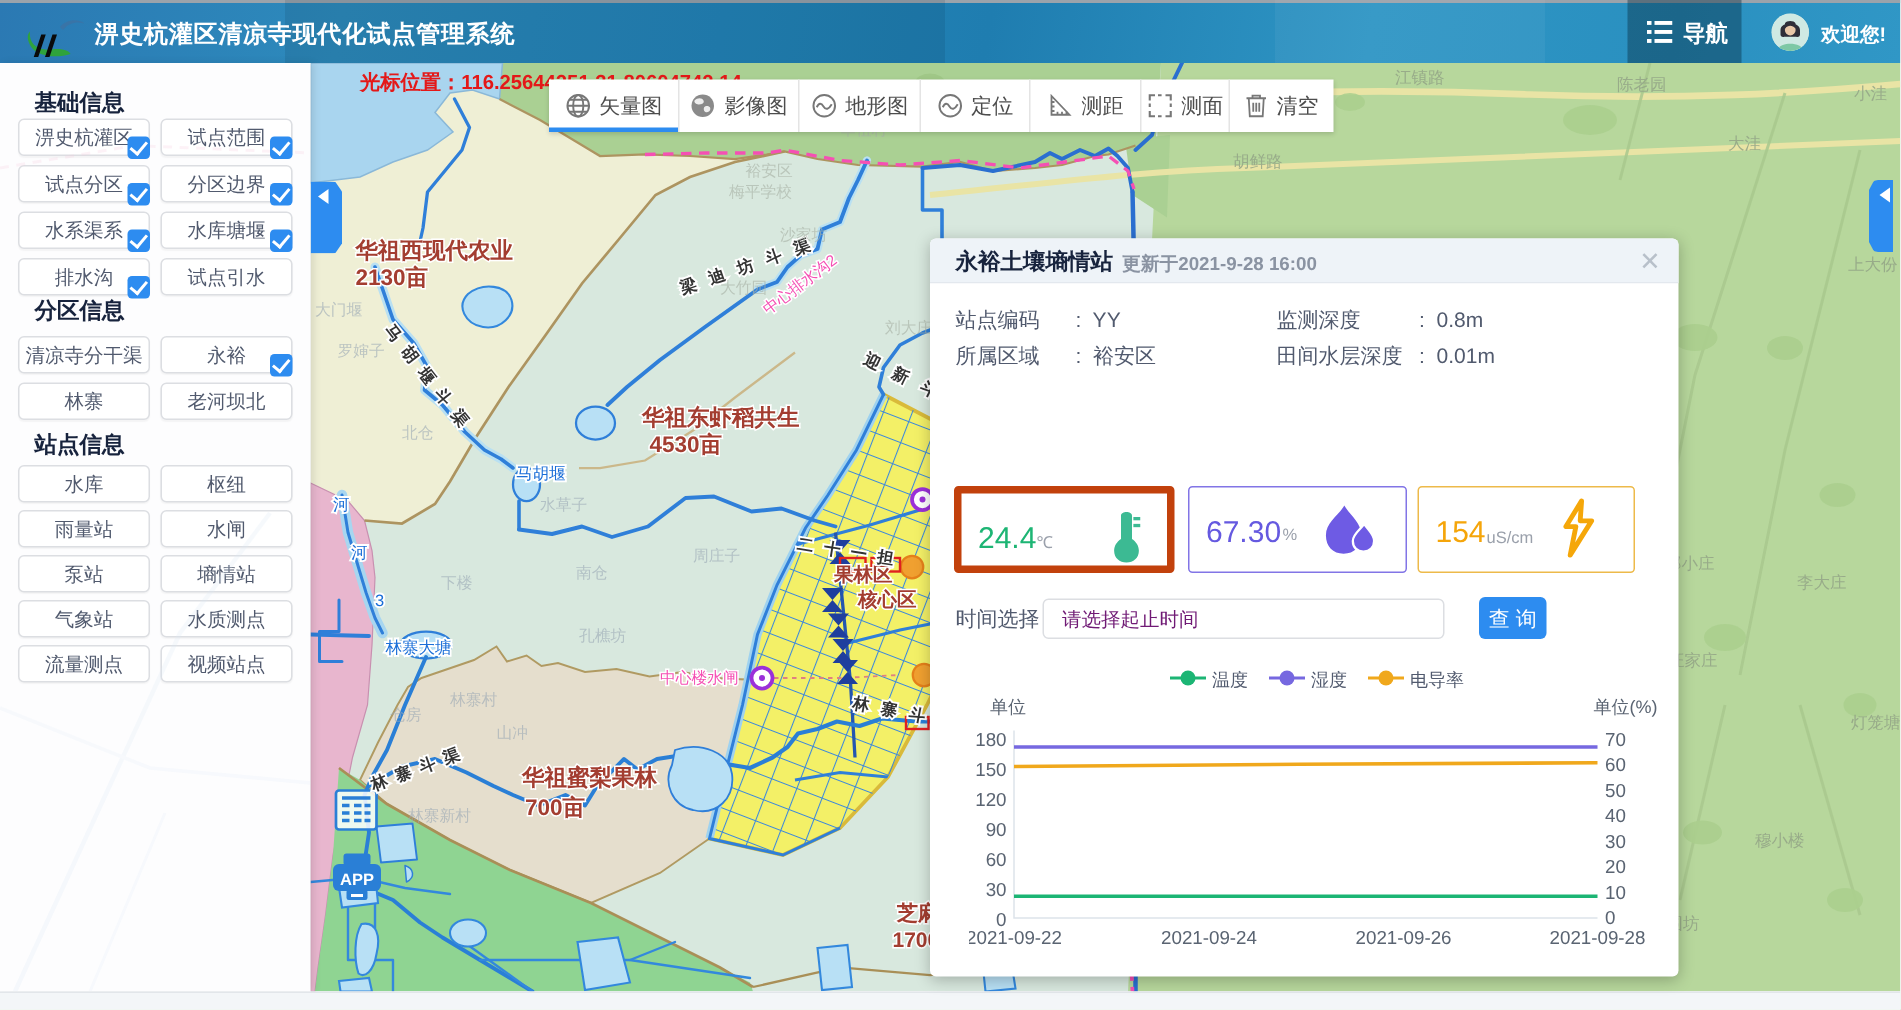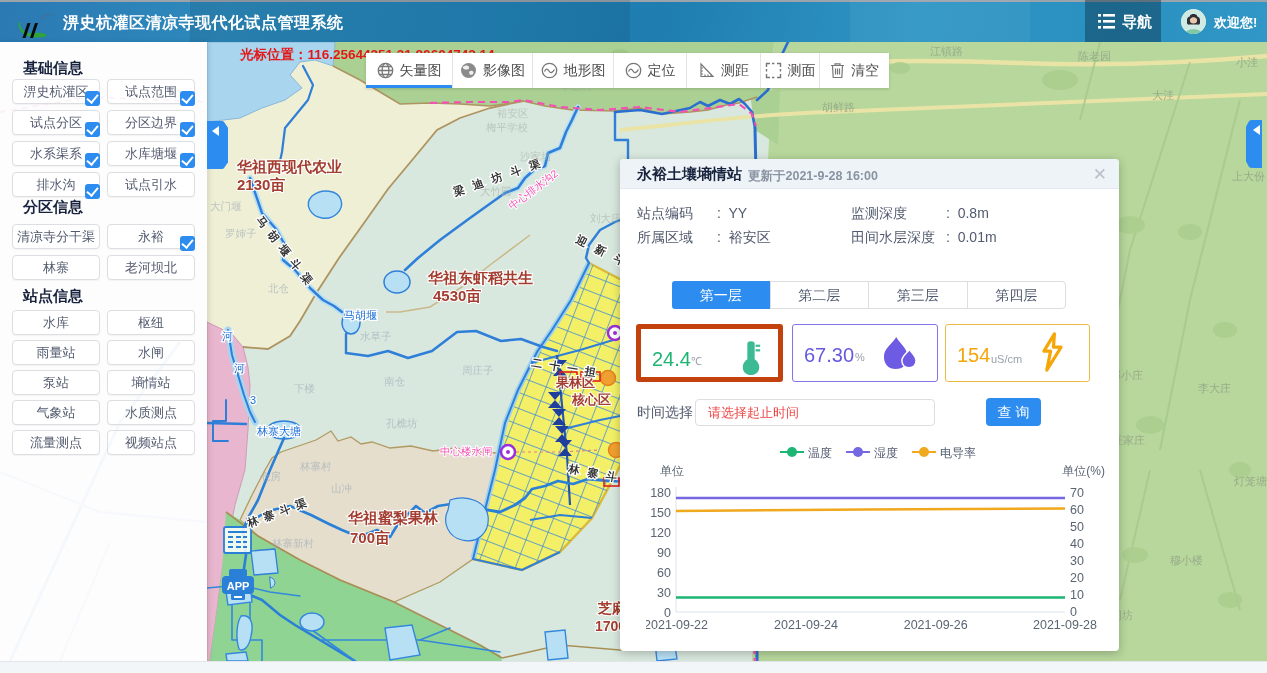--- a/index.html
+++ b/index.html
@@ -60,23 +60,23 @@
 .irow { position:absolute; }
 .tabs { position:absolute; left:52px; top:122px; width:394px; height:28px; border:1px solid #dcdee2; border-radius:4px; display:flex; }
 .tab { flex:1; text-align:center; line-height:26px; font-size:14px; color:#515a6e; border-right:1px solid #dcdee2; }
 .tab:last-child { border-right:none; }
 .tab.on { background:#2d8cf0; color:#fff; border-radius:3px 0 0 3px; margin:-1px 0 -1px -1px; line-height:28px; }
 .card { position:absolute; top:165px; height:58px; border-radius:3px; }
 .card .big { position:absolute; left:11px; top:19px; font-size:20px; }
 .card .unit { position:absolute; font-size:11px; color:#9aa0ab; }
 .card svg { position:absolute; }
 #tsel { position:absolute; left:17px; top:245px; font-size:14px; }
-#tinput { position:absolute; left:75px; top:240px; width:240px; height:27px; border:1px solid #dcdee2; border-radius:4px;
-  font-size:13px; color:#ef4444; line-height:25px; padding-left:12px; }
-#qbtn { position:absolute; left:366px; top:239px; width:55px; height:28px; background:#2d8cf0; border-radius:4px;
+#tinput { position:absolute; left:75px; top:240px; width:268px; height:27px; border:1px solid #dcdee2; border-radius:4px;
+  font-size:13px; color:#701a75; line-height:25px; padding-left:12px; }
+#qbtn { position:absolute; left:366px; top:239px; width:45px; height:28px; background:#2d8cf0; border-radius:4px;
   color:#fff; text-align:center; line-height:28px; font-size:14px; }
 </style>
 </head>
 <body>
 <div id="stage">
 
   <svg id="map" width="1060" height="619" viewBox="207 42 1060 619" style="position:absolute;left:207px;top:42px;">
     <rect x="207" y="42" width="1060" height="619" fill="#d8e8de"></rect>
     <path d="M774,42 L1267,42 L1267,661 L752,661 L755,600 C757,480 761,300 768,160 L774,42 Z" fill="#b7d79c"></path>
     <path d="M333,42 L774,42 L770,100 L757,97 L739,103 L730,104 L708,110 L690,112 L662,114 L640,108 L615,111 L572,110 L545,106 L523,101 L511,103 L490,106 L460,104 L430,103 L400,104 L385,95 L360,80 L333,66 Z" fill="#aad093"></path>
@@ -434,26 +434,20 @@
         <div class="pclose">✕</div>
       </div>
     <div class="irow" style="left:17px;top:46px">站点编码</div>
     <div class="irow" style="left:97px;top:46px">:&nbsp; YY</div>
     <div class="irow" style="left:231px;top:46px">监测深度</div>
     <div class="irow" style="left:326px;top:46px">:&nbsp; 0.8m</div>
     <div class="irow" style="left:17px;top:70px">所属区域</div>
     <div class="irow" style="left:97px;top:70px">:&nbsp; 裕安区</div>
     <div class="irow" style="left:231px;top:70px">田间水层深度</div>
     <div class="irow" style="left:326px;top:70px">:&nbsp; 0.01m</div>
-    <div class="tabs">
-        <div class="tab on">第一层</div>
-        <div class="tab">第二层</div>
-        <div class="tab">第三层</div>
-        <div class="tab">第四层</div>
-      </div>
     <div class="card" style="left:16px;width:147px;border:5px solid #c2410c">
         <span class="big" style="color:#1db574">24.4</span>
         <span class="unit" style="left:50px;top:24px">℃</span>
         <svg style="left:99px;top:10px" width="22" height="37" viewBox="0 0 24 40">
           <path d="M8 5 C8 1.5 16 1.5 16 5 L16 22 C19 24 21 27 21 30.5 C21 35.8 17 39 12 39 C7 39 3 35.8 3 30.5 C3 27 5 24 8 22 Z" fill="#3cba93"></path>
           <rect x="17" y="6" width="5" height="2.4" fill="#3cba93"></rect>
           <rect x="17" y="11" width="5" height="2.4" fill="#3cba93"></rect>
         </svg>
       </div>
     <div class="card" style="left:172px;width:146px;border:1px solid #8275e6">

